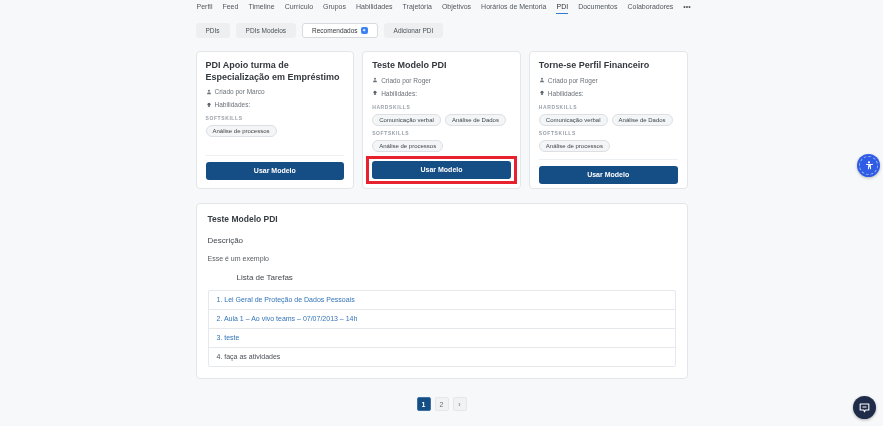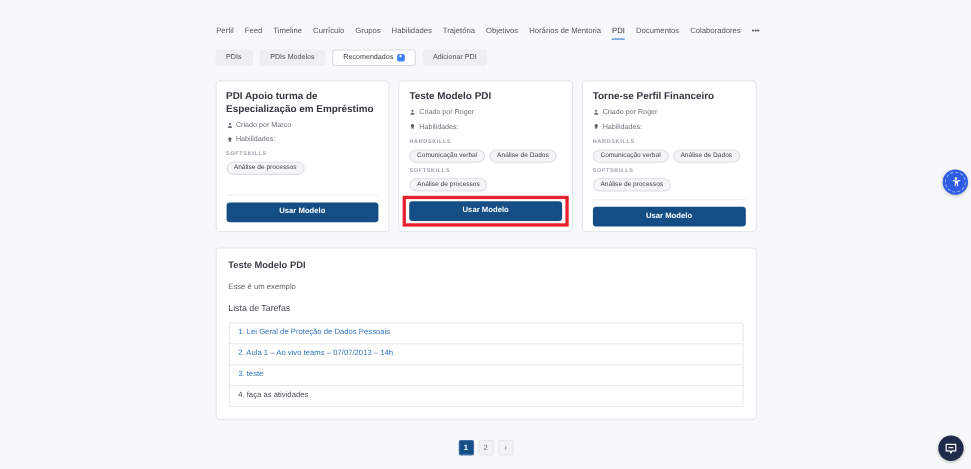--- a/index.html
+++ b/index.html
@@ -3,21 +3,21 @@
 <meta charset="utf-8">
 <style>
   * { box-sizing: border-box; margin: 0; padding: 0; }
   html,body { width: 883px; height: 426px; }
   body {
     background: #f7f8f9;
     font-family: "Liberation Sans", sans-serif;
     position: relative;
     overflow: hidden;
   }
-  .container { width: 492px; margin: 0 auto; padding-top: 25px; }
+  .container { width: 492px; margin: 0 auto; padding-top: 3px; }
 
   
   .nav { display: flex; align-items: flex-start; gap: 10px; font-size: 7px; color: #51575e; margin-bottom: 9px; padding: 0 1px; white-space: nowrap; }
   .nav-tab { cursor: pointer; padding-bottom: 3px; border-bottom: 1.5px solid transparent; }
   .nav-tab.active { color: #2d3339; border-bottom-color: #2f7bd0; }
 
   
   .subnav { display: flex; gap: 6px; margin-bottom: 13px; }
   .subnav-tab { font-size: 6.5px; color: #4a5056; background: #edeff1; border: 1px solid #edeff1; border-radius: 3px; padding: 3px 9px; cursor: pointer; display: inline-flex; align-items: center; gap: 3px; }
   .subnav-tab.active { background: #ffffff; border-color: #d7dbdf; color: #33373c; }
@@ -35,21 +35,21 @@
   .card-spacer { flex: 1; }
   .card-divider { border: none; border-top: 1px solid #edf0f2; margin: 4px 0 6px; }
   .use-btn { display: block; width: 100%; background: #154d85; color: #fff; font-size: 7px; font-weight: bold; text-align: center; padding: 5px 0 6px; border: none; border-radius: 3px; cursor: pointer; font-family: inherit; }
   .highlight-wrap { border: 3px solid #e8212e; padding: 2px 3px; margin: 0 -6px -4px; }
 
   
   .detail { background: #fff; border: 1px solid #e3e6ea; border-radius: 4px; padding: 10px 11px 11px; margin-bottom: 18px; }
   .detail-title { font-size: 8.5px; font-weight: bold; color: #383d43; margin-bottom: 12px; }
   .detail-sub { font-size: 8px; color: #44494f; margin-bottom: 10px; }
   .detail-desc { font-size: 7px; color: #5a6066; margin-bottom: 11px; }
-  .tasks-label { font-size: 8px; color: #44494f; margin-bottom: 8px; }
+  .tasks-label { font-size: 8px; color: #44494f; margin-bottom: 8px; margin-left: 29px; }
   .task-list { border: 1px solid #e6e9ec; border-radius: 2px; background: #fff; }
   .task-row { font-size: 7px; padding: 5px 8px 6px; border-bottom: 1px solid #e6e9ec; color: #3374b8; cursor: pointer; }
   .task-row:last-child { border-bottom: none; }
   .task-row.plain { color: #4a5056; cursor: default; }
 
   
   .pagination { display: flex; justify-content: center; gap: 4px; }
   .page-btn { min-width: 14px; height: 14px; display: inline-flex; align-items: center; justify-content: center; font-size: 7px; border-radius: 2px; background: #f0f2f4; color: #6a7178; border: 1px solid #e5e8eb; padding: 0 3px; cursor: pointer; }
   .page-btn.active { background: #154d85; color: #fff; border-color: #3f6fa5; font-weight: bold; }
 
@@ -173,20 +173,21 @@
         <span class="badge">Análise de processos</span>
       </div>
       <div class="card-spacer"></div>
       <hr class="card-divider">
       <button class="use-btn">Usar Modelo</button>
     </div>
   </div>
 
   <div class="detail">
     <div class="detail-title">Teste Modelo PDI</div>
+    <div class="detail-sub">Descrição</div>
     <div class="detail-desc">Esse é um exemplo</div>
     <div class="tasks-label">Lista de Tarefas</div>
     <div class="task-list">
       <div class="task-row">1. Lei Geral de Proteção de Dados Pessoais</div>
       <div class="task-row">2. Aula 1 – Ao vivo teams – 07/07/2013 – 14h</div>
       <div class="task-row">3. teste</div>
       <div class="task-row plain">4. faça as atividades</div>
     </div>
   </div>
 

